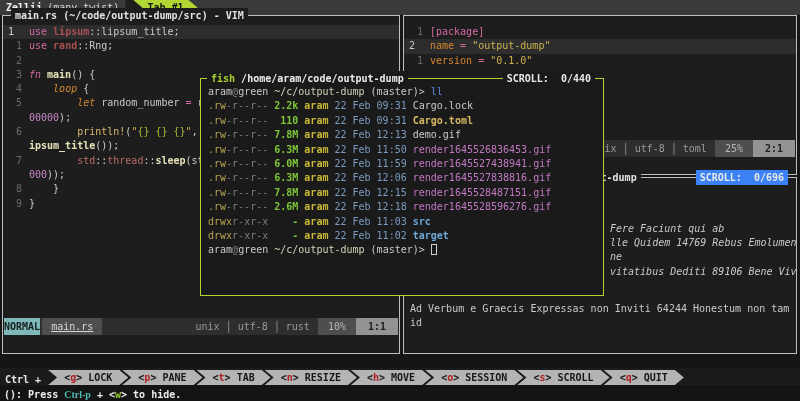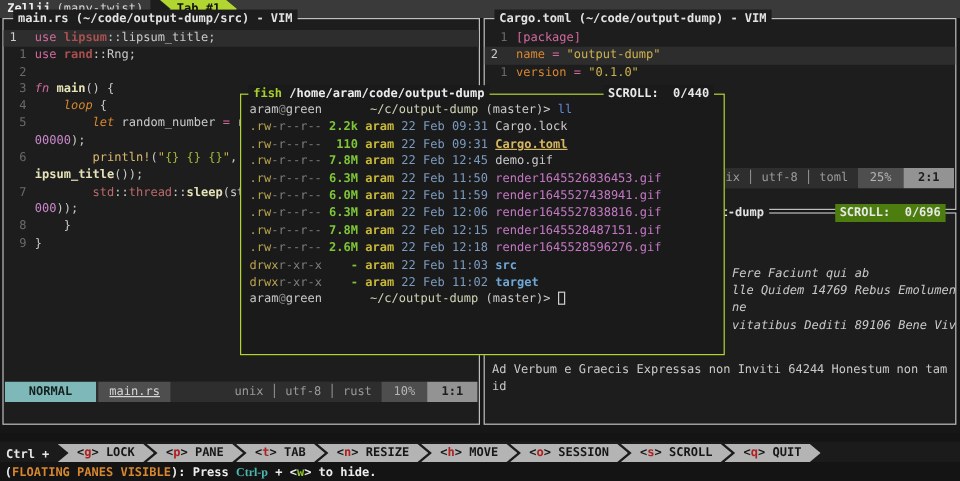--- a/index.html
+++ b/index.html
@@ -14,21 +14,21 @@
     clip-path:polygon(0 0, calc(100% - 8px) 0, 100% 50%, calc(100% - 8px) 100%, 0 100%); }
   .tab-ribbon { height:15px; line-height:15px; background:#b1d631; color:#111; font-weight:bold;
     padding:0 14px 0 14px; margin-left:-8px;
     clip-path:polygon(0 0, calc(100% - 9px) 0, 100% 50%, calc(100% - 9px) 100%, 0 100%, 9px 50%); }
 
   
   .main { position:relative; height:346px; background:#161616; }
   .pane { position:absolute; background:#1d1d1d; border:1px solid #bfbfbf; }
   .pane-title { position:absolute; top:-8px; left:8px; background:#1d1d1d; padding:0 4px;
     font-weight:bold; color:#e2e2e2; line-height:15px; white-space:pre; }
-  .scroll-label { position:absolute; top:-8px; right:8px; background:#4d7c0f; padding:0 4px;
+  .scroll-label { position:absolute; top:-8px; right:8px; background:#3b82f6; padding:0 4px;
     font-weight:bold; color:#e8e8e8; line-height:15px; white-space:pre; }
 
   #pane-left  { left:2px;  top:0;     width:398px; height:339px; }
   #pane-rtop  { left:403px; top:0;    width:394px; height:160px; }
   #pane-rbot  { left:403px; top:162px; width:394px; height:177px; }
   #pane-rbot .pane-title { left:36px; }
 
   
   #pane-float { left:200px; top:63px; width:404px; height:218px; z-index:10;
     background:#1a1a1a; border:1px solid #b1d631; }
@@ -53,48 +53,48 @@
   .c-org   { color:#d7872f; }
   .c-orgi  { color:#d7872f; font-style:italic; }
   .c-fnm   { color:#e6e2b8; font-weight:bold; }
   .c-mac   { color:#d9b96c; }
   .c-str   { color:#ccb24e; }
   .c-brc   { color:#a8b83a; }
   .c-num   { color:#c887c8; }
   .c-txt   { color:#c9c9c9; }
   .c-dim   { color:#858585; }
   .c-blue  { color:#5f87d7; }
-  .c-path  { color:#cfd3b5;padding-left:34px; }
+  .c-path  { color:#cfd3b5; }
   .c-wb    { color:#ececec; font-weight:bold; }
   .c-orgb  { color:#d7872f; font-weight:bold; }
   .c-cyan  { color:#4db8b0; font-weight:bold;font-family:Liberation Serif, serif; }
   .c-grn   { color:#93c533; font-weight:bold; }
 
   
   .statusline { position:absolute; left:1px; right:1px; height:17px; background:#2e2e2e;
     display:flex; align-items:stretch; line-height:17px; overflow:hidden; }
   #pane-left .statusline { bottom:18px; }
   #pane-rtop .statusline { bottom:17px; }
-  .sl-mode { background:#7fb8b8; color:#15201f; font-weight:bold; padding:0 20px; }
+  .sl-mode { background:#7fb8b8; color:#15201f; font-weight:bold; padding:0 0; }
   .sl-file { background:#4e4e4e; color:#d6d6d6; padding:0 9px; margin-left:2px;text-decoration:underline; }
   .sl-spacer { flex:1; }
   .sl-info { color:#9a9a9a; padding:0 8px; }
   .sl-pct { background:#4e4e4e; color:#b5b5b5; padding:0 10px; }
   .sl-pos { background:#939393; color:#1e1e1e; font-weight:bold; padding:0 12px; }
 
   
   .fishbox { padding:6px 0 0 7px; }
   .frow { line-height:14.4px; white-space:pre; }
   .c-perm1 { color:#b8a24e; }
   .c-perm2 { color:#7d7d7d; }
   .fsize { display:inline-block; width:4ch; text-align:right; color:#7ec637; font-weight:bold; }
   .fuser { color:#c8b838; font-weight:bold; }
   .fdate { color:#7b9bbf; }
   .f-plain { color:#c9c9c9; }
-  .f-toml  { color:#d7b85f; font-weight:bold; text-decoration:underline; }
+  .f-toml  { color:#d7b85f; font-weight:bold; }
   .f-gif   { color:#c478c4;text-align:right; }
   .f-dir   { color:#6fa7d7; font-weight:bold; }
   .cursor-block { display:inline-block; width:6px; height:11px; border:1px solid #cfcfcf;
     vertical-align:-2px; }
 
   
   .rb-side { position:absolute; left:206px; top:44px;font-style:italic; }
   .rb-below { position:absolute; left:6px; top:124px; }
   .rb-line { line-height:14.2px; white-space:pre; color:#c9c9c9; }
 
@@ -142,21 +142,20 @@
       <span class="sl-mode">NORMAL</span>
       <span class="sl-file">main.rs</span>
       <span class="sl-spacer"></span>
       <span class="sl-info">unix │ utf-8 │ rust</span>
       <span class="sl-pct">10%</span>
       <span class="sl-pos">1:1</span>
     </div>
   </div>
 
   <div class="pane" id="pane-rtop">
-    <span class="pane-title">Cargo.toml (~/code/output-dump) - VIM</span>
     <div class="codebox" id="rtop-code">
         <div class="crow"><span class="gut">1</span><span class="code"><span class="c-pink">[package]</span></span></div>
         <div class="crow cur"><span class="gut abs">2</span><span class="code"><span class="c-org">name </span><span class="c-pink">= </span><span class="c-str">"output-dump"</span></span></div>
         <div class="crow"><span class="gut">1</span><span class="code"><span class="c-org">version </span><span class="c-pink">= </span><span class="c-str">"0.1.0"</span></span></div>
       </div>
     <div class="statusline">
       <span class="sl-spacer"></span>
       <span class="sl-info">unix │ utf-8 │ toml</span>
       <span class="sl-pct">25%</span>
       <span class="sl-pos">2:1</span>
@@ -178,21 +177,21 @@
       </div>
   </div>
 
   <div class="pane" id="pane-float">
     <span class="pane-title"><span class="cmd">fish</span><span class="path"> /home/aram/code/output-dump</span></span>
     <span class="scroll-label">SCROLL:  0/440</span>
     <div class="fishbox" id="fish-content">
         <div class="frow"><span class="c-txt">aram</span><span class="c-dim">@</span><span class="c-txt">green</span><span class="c-path"> ~/c/output-dump </span><span class="c-txt">(master)</span><span class="c-txt">&gt; </span><span class="c-blue">ll</span></div>
         <div class="frow"><span class="c-perm1">.rw</span><span class="c-perm2">-r--r--</span><span class="c-txt"> </span><span class="fsize">2.2k</span><span class="fuser"> aram</span><span class="fdate"> 22 Feb 09:31 </span><span class="f-plain">Cargo.lock</span></div>
         <div class="frow"><span class="c-perm1">.rw</span><span class="c-perm2">-r--r--</span><span class="c-txt"> </span><span class="fsize">110</span><span class="fuser"> aram</span><span class="fdate"> 22 Feb 09:31 </span><span class="f-toml">Cargo.toml</span></div>
-        <div class="frow"><span class="c-perm1">.rw</span><span class="c-perm2">-r--r--</span><span class="c-txt"> </span><span class="fsize">7.8M</span><span class="fuser"> aram</span><span class="fdate"> 22 Feb 12:45 </span><span class="f-plain">demo.gif</span></div>
+        <div class="frow"><span class="c-perm1">.rw</span><span class="c-perm2">-r--r--</span><span class="c-txt"> </span><span class="fsize">7.8M</span><span class="fuser"> aram</span><span class="fdate"> 22 Feb 12:13 </span><span class="f-plain">demo.gif</span></div>
         <div class="frow"><span class="c-perm1">.rw</span><span class="c-perm2">-r--r--</span><span class="c-txt"> </span><span class="fsize">6.3M</span><span class="fuser"> aram</span><span class="fdate"> 22 Feb 11:50 </span><span class="f-gif">render1645526836453.gif</span></div>
         <div class="frow"><span class="c-perm1">.rw</span><span class="c-perm2">-r--r--</span><span class="c-txt"> </span><span class="fsize">6.0M</span><span class="fuser"> aram</span><span class="fdate"> 22 Feb 11:59 </span><span class="f-gif">render1645527438941.gif</span></div>
         <div class="frow"><span class="c-perm1">.rw</span><span class="c-perm2">-r--r--</span><span class="c-txt"> </span><span class="fsize">6.3M</span><span class="fuser"> aram</span><span class="fdate"> 22 Feb 12:06 </span><span class="f-gif">render1645527838816.gif</span></div>
         <div class="frow"><span class="c-perm1">.rw</span><span class="c-perm2">-r--r--</span><span class="c-txt"> </span><span class="fsize">7.8M</span><span class="fuser"> aram</span><span class="fdate"> 22 Feb 12:15 </span><span class="f-gif">render1645528487151.gif</span></div>
         <div class="frow"><span class="c-perm1">.rw</span><span class="c-perm2">-r--r--</span><span class="c-txt"> </span><span class="fsize">2.6M</span><span class="fuser"> aram</span><span class="fdate"> 22 Feb 12:18 </span><span class="f-gif">render1645528596276.gif</span></div>
         <div class="frow"><span class="c-perm1">drwx</span><span class="c-perm2">r-xr-x</span><span class="c-txt"> </span><span class="fsize">-</span><span class="fuser"> aram</span><span class="fdate"> 22 Feb 11:03 </span><span class="f-dir">src</span></div>
         <div class="frow"><span class="c-perm1">drwx</span><span class="c-perm2">r-xr-x</span><span class="c-txt"> </span><span class="fsize">-</span><span class="fuser"> aram</span><span class="fdate"> 22 Feb 11:02 </span><span class="f-dir">target</span></div>
         <div class="frow"><span class="c-txt">aram</span><span class="c-dim">@</span><span class="c-txt">green</span><span class="c-path"> ~/c/output-dump </span><span class="c-txt">(master)</span><span class="c-txt">&gt; </span><span class="cursor-block"></span></div>
       </div>
   </div>
@@ -205,13 +204,13 @@
       <div class="ribbon"><span>&lt;</span><span class="key">g</span><span>&gt; </span><span>LOCK</span></div>
       <div class="ribbon"><span>&lt;</span><span class="key">p</span><span>&gt; </span><span>PANE</span></div>
       <div class="ribbon"><span>&lt;</span><span class="key">t</span><span>&gt; </span><span>TAB</span></div>
       <div class="ribbon"><span>&lt;</span><span class="key">n</span><span>&gt; </span><span>RESIZE</span></div>
       <div class="ribbon"><span>&lt;</span><span class="key">h</span><span>&gt; </span><span>MOVE</span></div>
       <div class="ribbon"><span>&lt;</span><span class="key">o</span><span>&gt; </span><span>SESSION</span></div>
       <div class="ribbon"><span>&lt;</span><span class="key">s</span><span>&gt; </span><span>SCROLL</span></div>
       <div class="ribbon"><span>&lt;</span><span class="key">q</span><span>&gt; </span><span>QUIT</span></div>
     </span>
 </div>
-<div class="botbar2" id="hint-row"><span class="c-wb">(</span><span class="c-orgb">FLOATING PANES VISIBLE</span><span class="c-wb">): </span><span class="c-wb">Press </span><span class="c-cyan">Ctrl-p</span><span class="c-wb"> + </span><span class="c-wb">&lt;</span><span class="c-grn">w</span><span class="c-wb">&gt;</span><span class="c-wb"> to hide.</span></div>
+<div class="botbar2" id="hint-row"><span class="c-wb">(</span><span class="c-wb">): </span><span class="c-wb">Press </span><span class="c-cyan">Ctrl-p</span><span class="c-wb"> + </span><span class="c-wb">&lt;</span><span class="c-grn">w</span><span class="c-wb">&gt;</span><span class="c-wb"> to hide.</span></div>
 
 </body></html>

